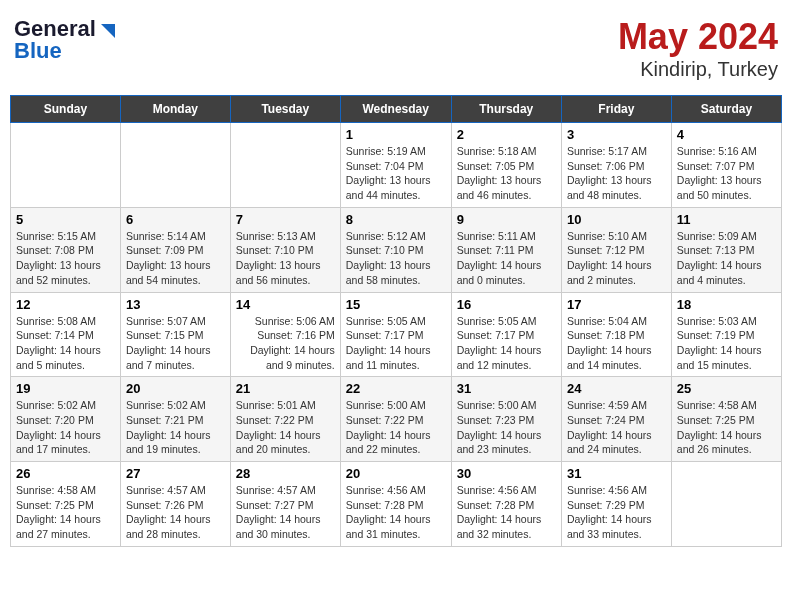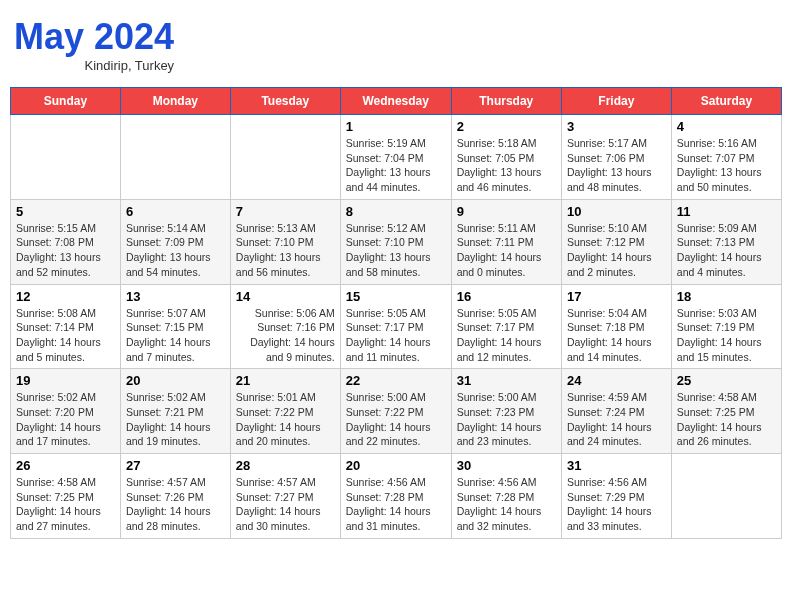--- a/index.html
+++ b/index.html
@@ -17,30 +17,30 @@
       margin-bottom: 8px;
       padding: 6px 4px;
     }
     .logo {
       display: flex;
       flex-direction: column;
       align-items: flex-start;
     }
     .logo-line1 { display: flex; align-items: center; }
     .title-block { text-align: right; }
-    .title-month { font-size: 36px; font-weight: bold; color: #1d4ed8; }
-    .title-location { font-size: 13px; color: #333; }
+    .title-month { font-size: 36px; font-weight: bold; color: #b91c1c; }
+    .title-location { font-size: 20px; color: #333; }
 
     table {
       width: 100%;
       border-collapse: collapse;
       font-size: 11px;
     }
     thead tr th {
-      background: #ef4444;
+      background: #404040;
       color: #fff;
       text-align: center;
       padding: 6px 2px;
       font-size: 12px;
       font-weight: bold;
       border: 1px solid #1565C0;
     }
     tbody tr td {
       border: 1px solid #ccc;
       vertical-align: top;
@@ -65,20 +65,29 @@
       color: #333;
       font-size: 10.5px;
       line-height: 1.4;
     }
     .empty-cell { background: #fff !important; }
   </style>
 </head>
 <body>
 
 <div class="header">
+  <div class="logo">
+    <div class="logo-line1">
+      <span style="font-size:22px;font-weight:bold;color:#1a1a2e;">General</span>
+      <svg width="18" height="18" viewBox="0 0 18 18" style="margin-left:1px;">
+        <polygon points="4,4 18,4 18,18" fill="#1565C0"></polygon>
+      </svg>
+    </div>
+    <span style="font-size:22px;font-weight:bold;color:#1565C0;margin-top:-4px;">Blue</span>
+  </div>
   <div class="title-block">
     <div class="title-month">May 2024</div>
     <div class="title-location">Kindirip, Turkey</div>
   </div>
 </div>
 
 <table>
   <thead>
     <tr>
     <th>Sunday</th>

